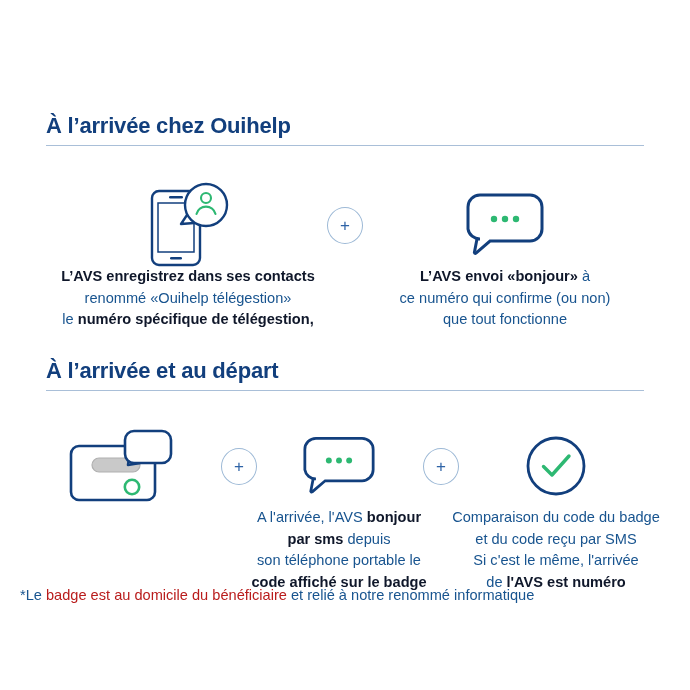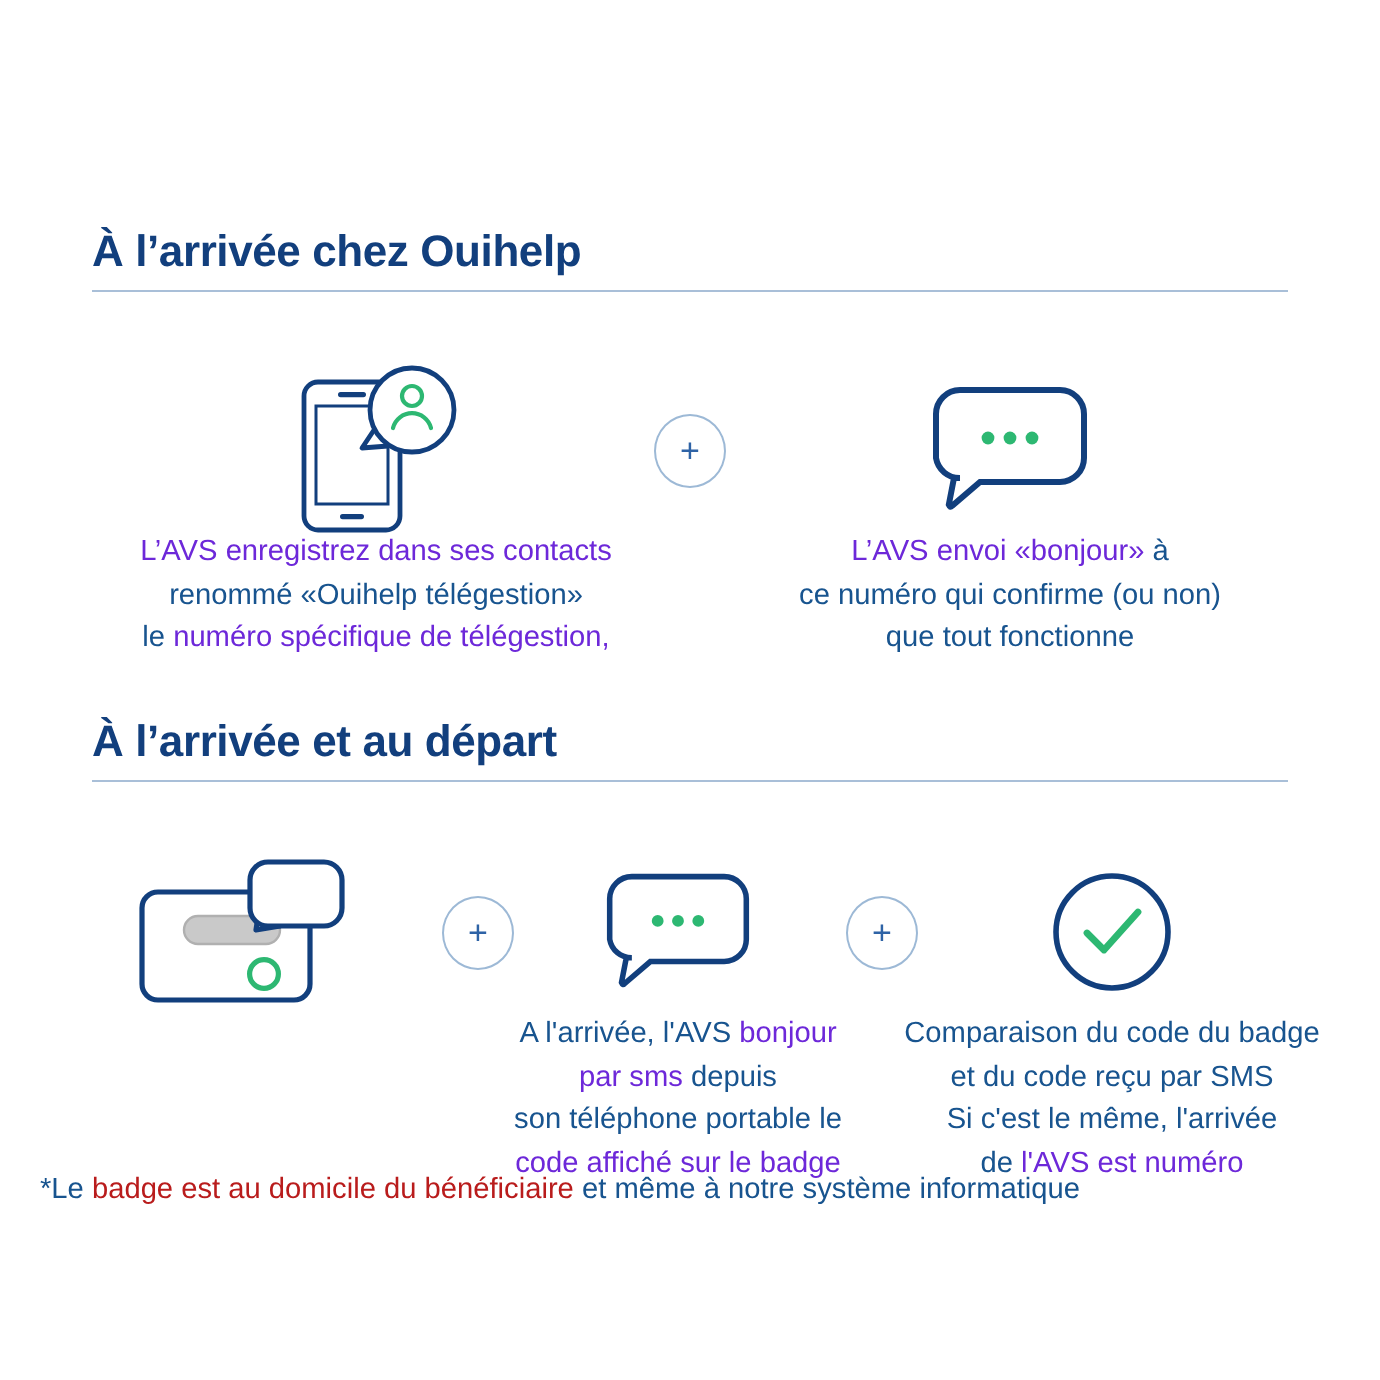--- a/index.html
+++ b/index.html
@@ -56,21 +56,21 @@
     display: flex;
     align-items: center;
     justify-content: center;
   }
   .caption {
     font-size: 14.6px;
     line-height: 21.5px;
     color: #18548f;
     white-space: nowrap;
   }
-  .caption .b { font-weight: normal; color: #6d28d9; margin-top: 40px; }
+  .caption .b { font-weight: bold; color: #0f172a; margin-top: 40px; }
 
   
   .plus {
     width: 35px;
     height: 35px;
     border-radius: 50%;
     border: 1.3px solid #9db9d6;
     display: flex;
     align-items: center;
     justify-content: center;
@@ -215,16 +215,16 @@
           <div><span>et du code reçu par SMS</span></div>
           <div><span>Si c'est le même, l'arrivée</span></div>
           <div><span>de </span><span class="b">l'AVS est numéro</span></div>
         </div>
       </div>
 
     </div>
   </div>
 
   <div class="footnote">
-    <span><span>*Le </span><span class="b">badge est au domicile du bénéficiaire</span><span> et même à notre système informatique</span></span>
+    <span><span>*Le </span><span class="b">badge est au domicile du bénéficiaire</span><span> et relié à notre renommé informatique</span></span>
   </div>
 
 </div>
 
 </body></html>

